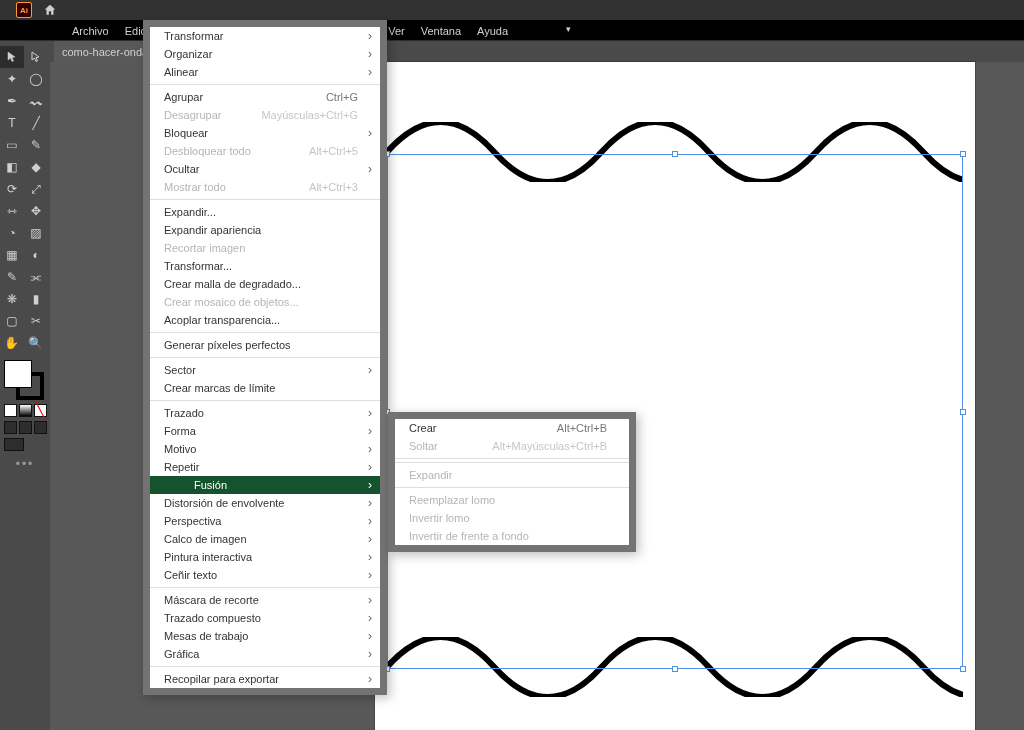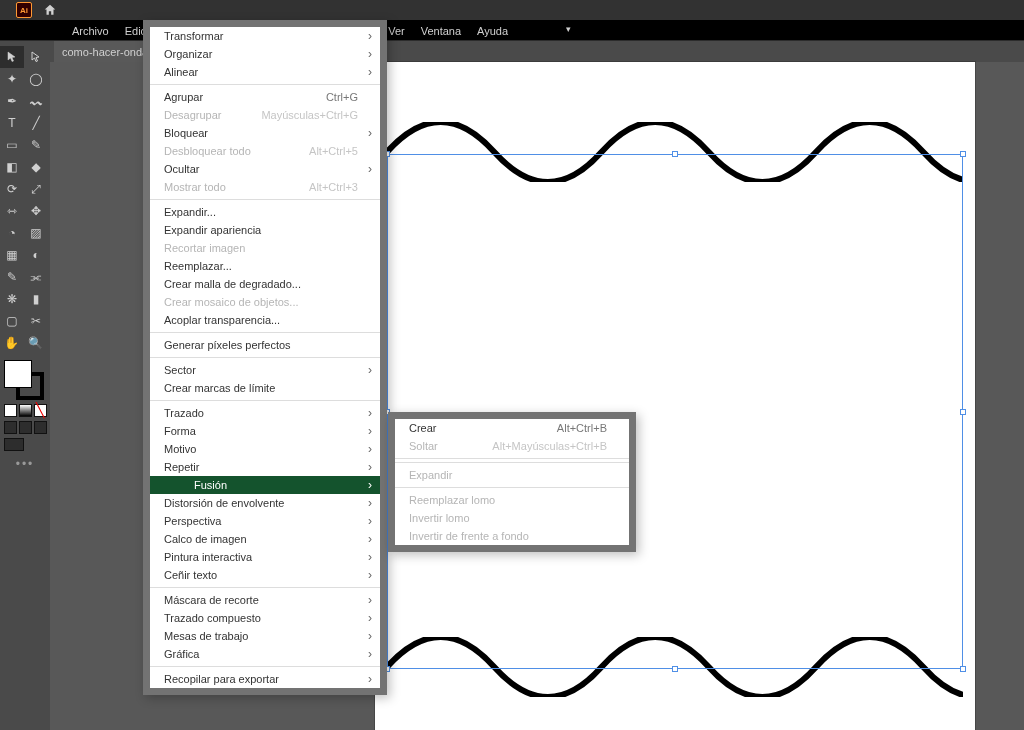--- a/index.html
+++ b/index.html
@@ -194,21 +194,21 @@
       <div class="row has-sub">Bloquear</div>
       <div class="row disabled">Desbloquear todo<span class="sc">Alt+Ctrl+5</span></div>
       <div class="row has-sub">Ocultar</div>
       <div class="row disabled">Mostrar todo<span class="sc">Alt+Ctrl+3</span></div>
     </div>
     <div class="sep"></div>
   <div>
       <div class="row">Expandir...</div>
       <div class="row">Expandir apariencia</div>
       <div class="row disabled">Recortar imagen</div>
-      <div class="row">Reemplazar...</div>
+      <div class="row">Transformar...</div>
       <div class="row">Crear malla de degradado...</div>
       <div class="row disabled">Crear mosaico de objetos...</div>
       <div class="row">Acoplar transparencia...</div>
     </div>
     <div class="sep"></div>
   <div>
       <div class="row">Generar píxeles perfectos</div>
     </div>
     <div class="sep"></div>
   <div>

